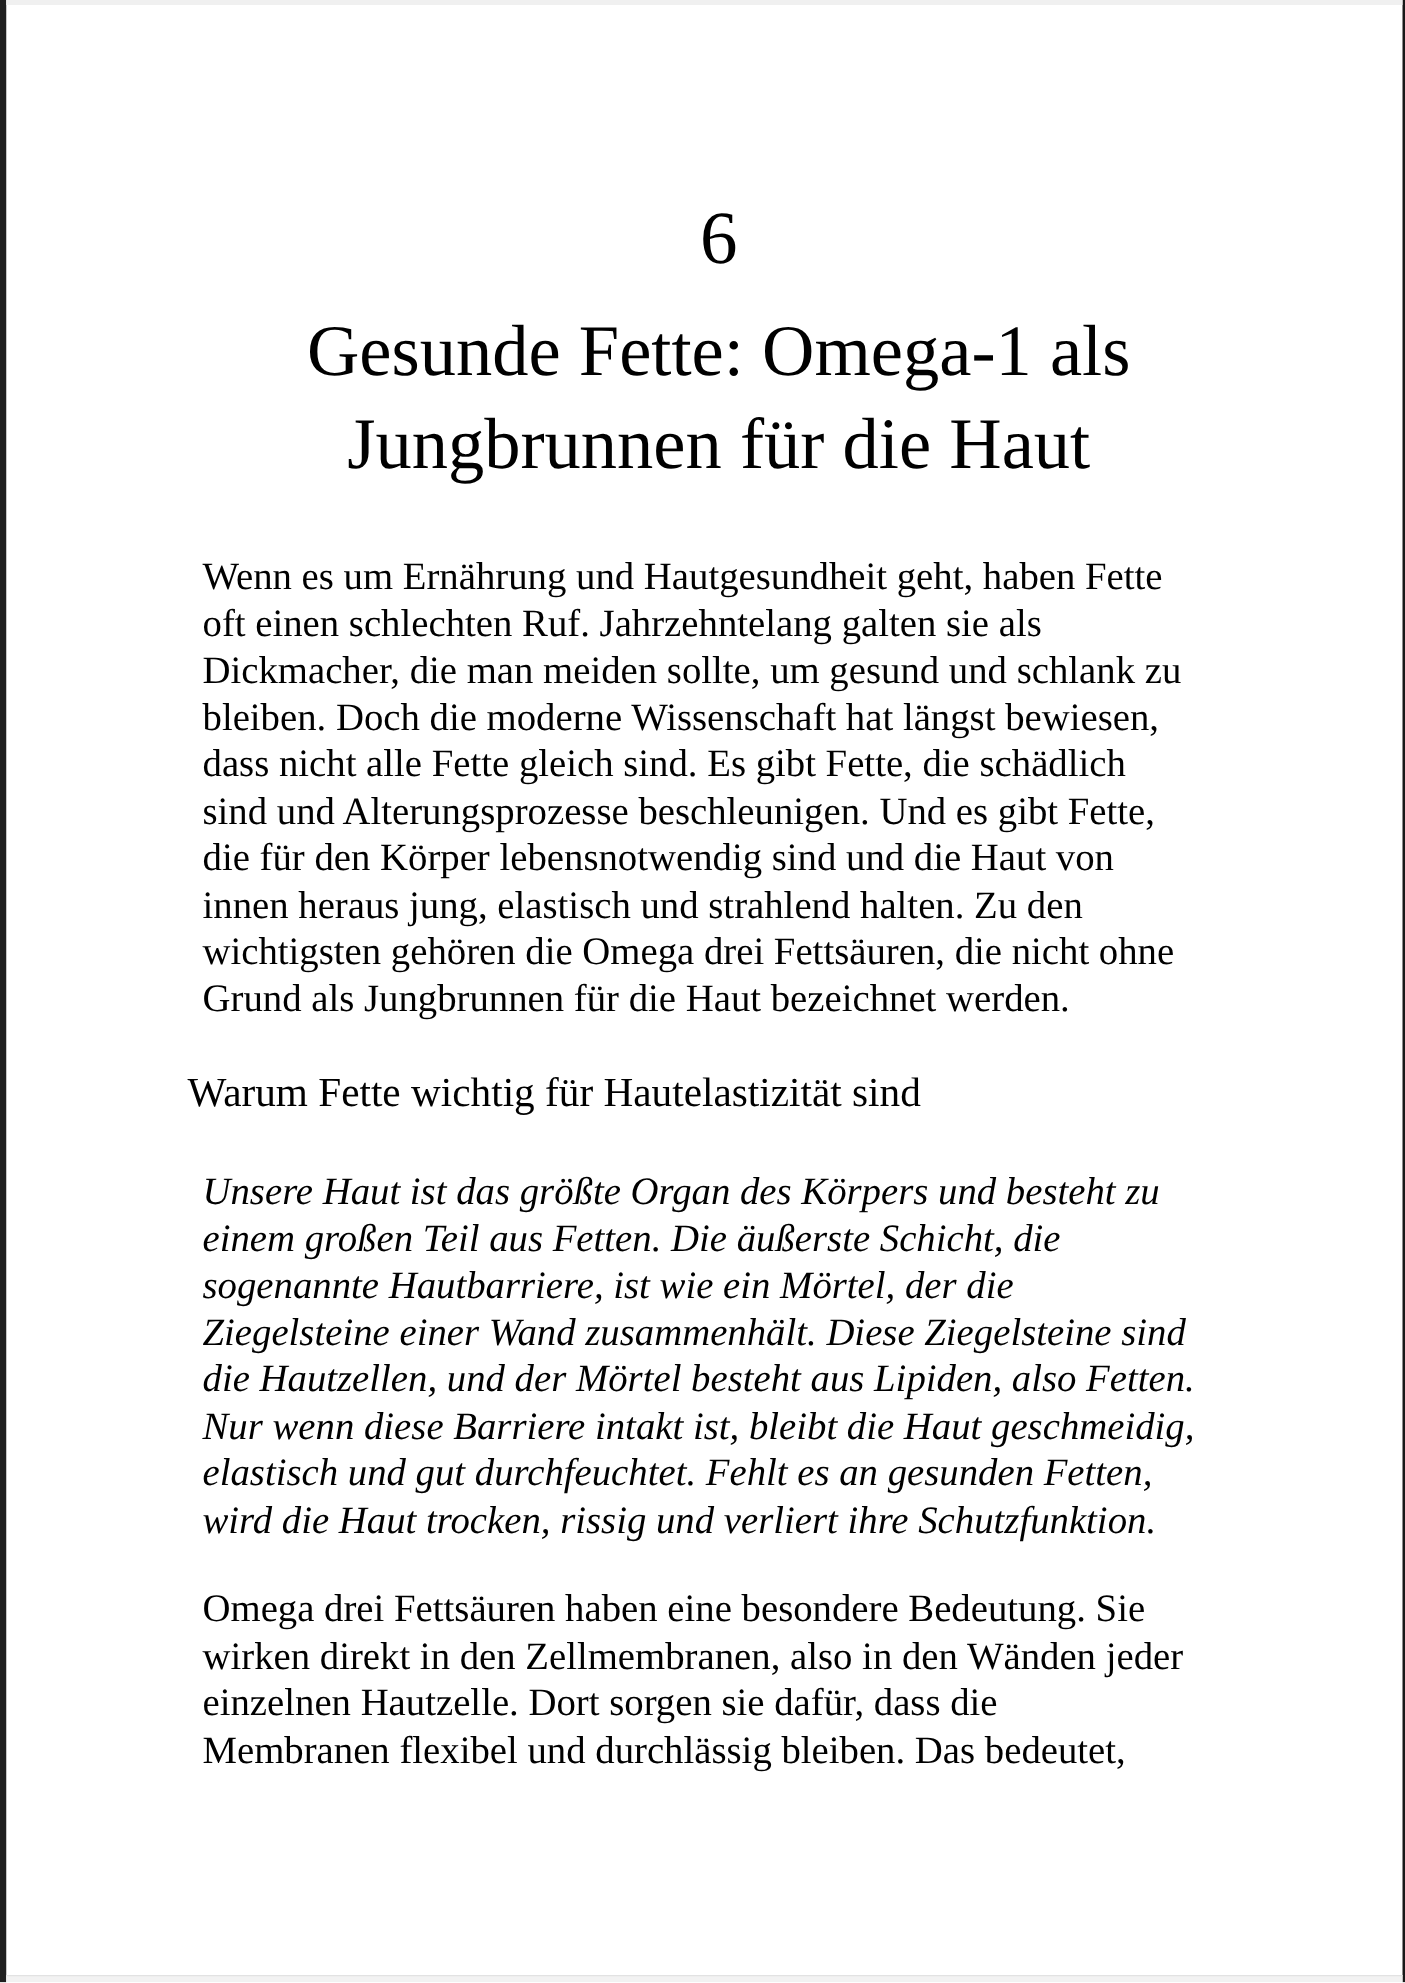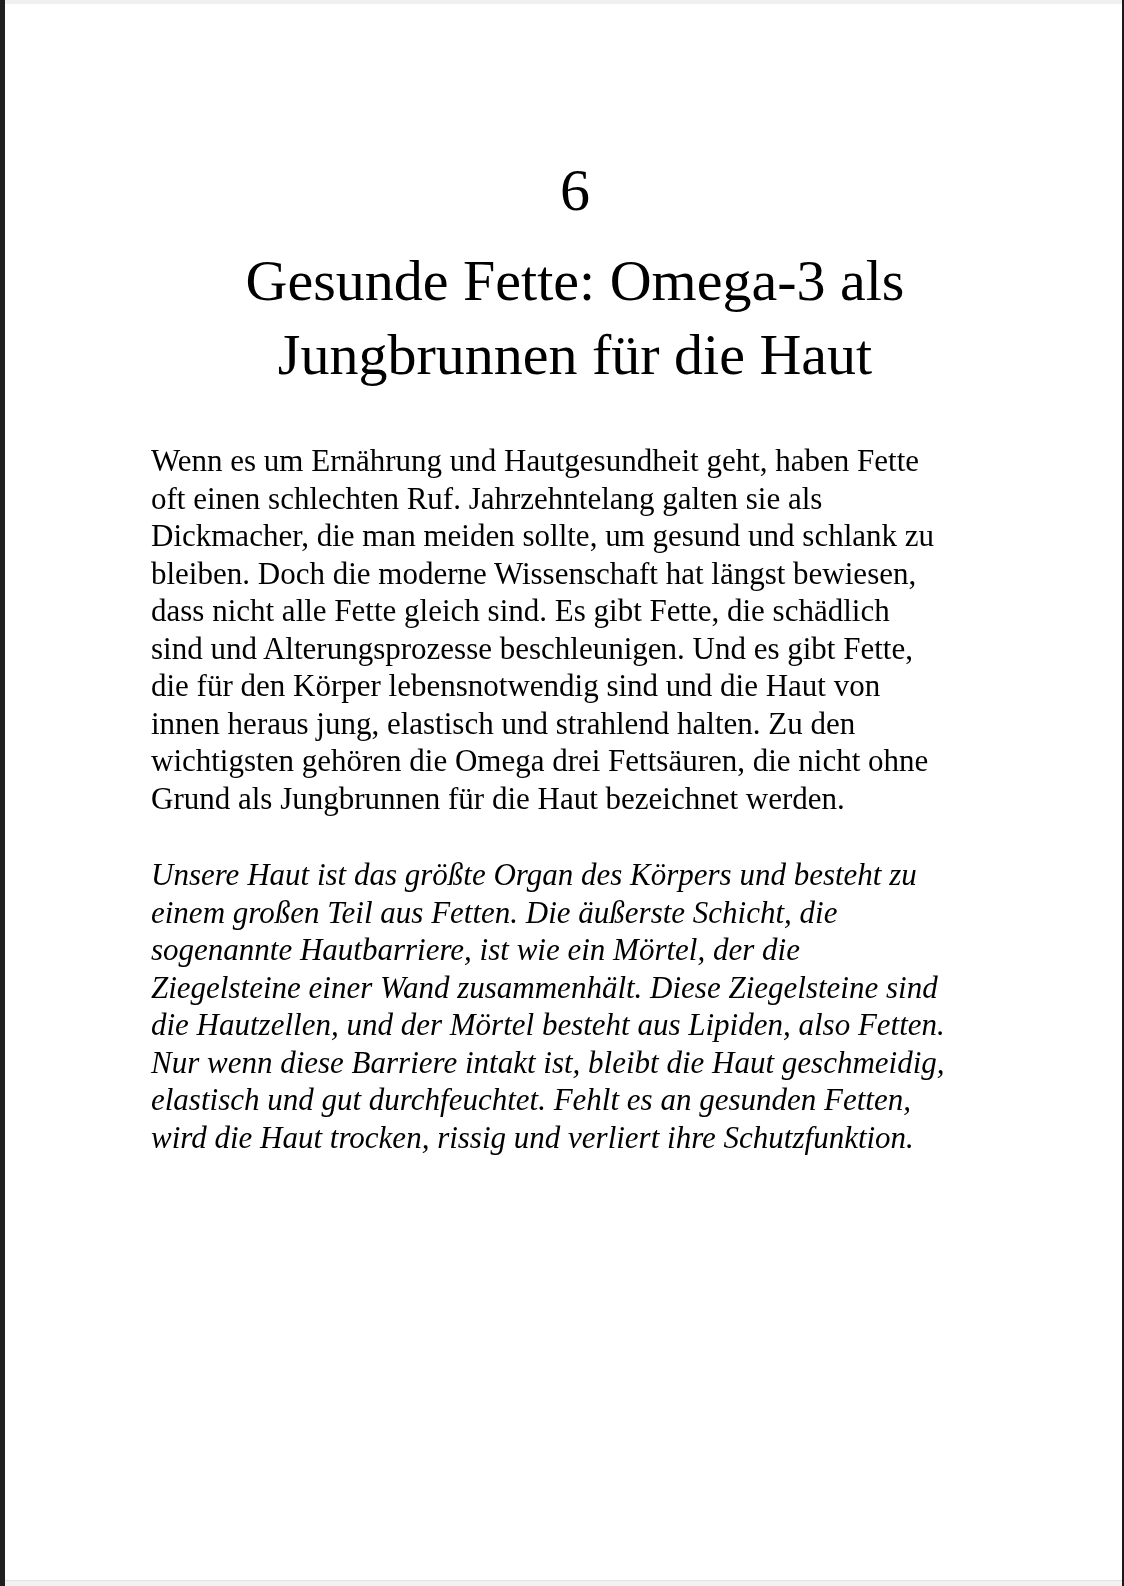--- a/index.html
+++ b/index.html
@@ -56,21 +56,21 @@
   }
   .chapter-title {
     margin: 18px 0 0 0;
     font-size: 58px;
     line-height: 74px;
     text-align: center;
     font-weight: 400;
     white-space: pre-line;
   }
   .body-text {
-    margin: 1px;
+    margin: 12px;
     font-size: 31px;
     line-height: 37.5px;
     font-weight: 400;
     white-space: pre-line;
   }
   .intro-paragraph {
     margin-top: 50px;
   }
   .section-heading {
     margin: 38px 0 0 0;
@@ -91,38 +91,43 @@
 
 <div class="page">
   <div class="edge-left"></div>
   <div class="edge-right"></div>
   <div class="edge-top"></div>
   <div class="edge-bottom"></div>
 
   <div class="content">
     <div class="chapter-number">6</div>
 
-    <h1 class="chapter-title">Gesunde Fette: Omega-3 als
+    <h1 class="chapter-title">Gesunde Fette: Omega-1 als
 Jungbrunnen für die Haut</h1>
 
     <p class="body-text intro-paragraph">Wenn es um Ernährung und Hautgesundheit geht, haben Fette
 oft einen schlechten Ruf. Jahrzehntelang galten sie als
 Dickmacher, die man meiden sollte, um gesund und schlank zu
 bleiben. Doch die moderne Wissenschaft hat längst bewiesen,
 dass nicht alle Fette gleich sind. Es gibt Fette, die schädlich
 sind und Alterungsprozesse beschleunigen. Und es gibt Fette,
 die für den Körper lebensnotwendig sind und die Haut von
 innen heraus jung, elastisch und strahlend halten. Zu den
 wichtigsten gehören die Omega drei Fettsäuren, die nicht ohne
 Grund als Jungbrunnen für die Haut bezeichnet werden.</p>
 
+    <h2 class="section-heading">Warum Fette wichtig für Hautelastizität sind</h2>
 
     <p class="body-text section-paragraph-1">Unsere Haut ist das größte Organ des Körpers und besteht zu
 einem großen Teil aus Fetten. Die äußerste Schicht, die
 sogenannte Hautbarriere, ist wie ein Mörtel, der die
 Ziegelsteine einer Wand zusammenhält. Diese Ziegelsteine sind
 die Hautzellen, und der Mörtel besteht aus Lipiden, also Fetten.
 Nur wenn diese Barriere intakt ist, bleibt die Haut geschmeidig,
 elastisch und gut durchfeuchtet. Fehlt es an gesunden Fetten,
 wird die Haut trocken, rissig und verliert ihre Schutzfunktion.</p>
 
+    <p class="body-text section-paragraph-2">Omega drei Fettsäuren haben eine besondere Bedeutung. Sie
+wirken direkt in den Zellmembranen, also in den Wänden jeder
+einzelnen Hautzelle. Dort sorgen sie dafür, dass die
+Membranen flexibel und durchlässig bleiben. Das bedeutet,</p>
   </div>
 </div>
 
 </body></html>

